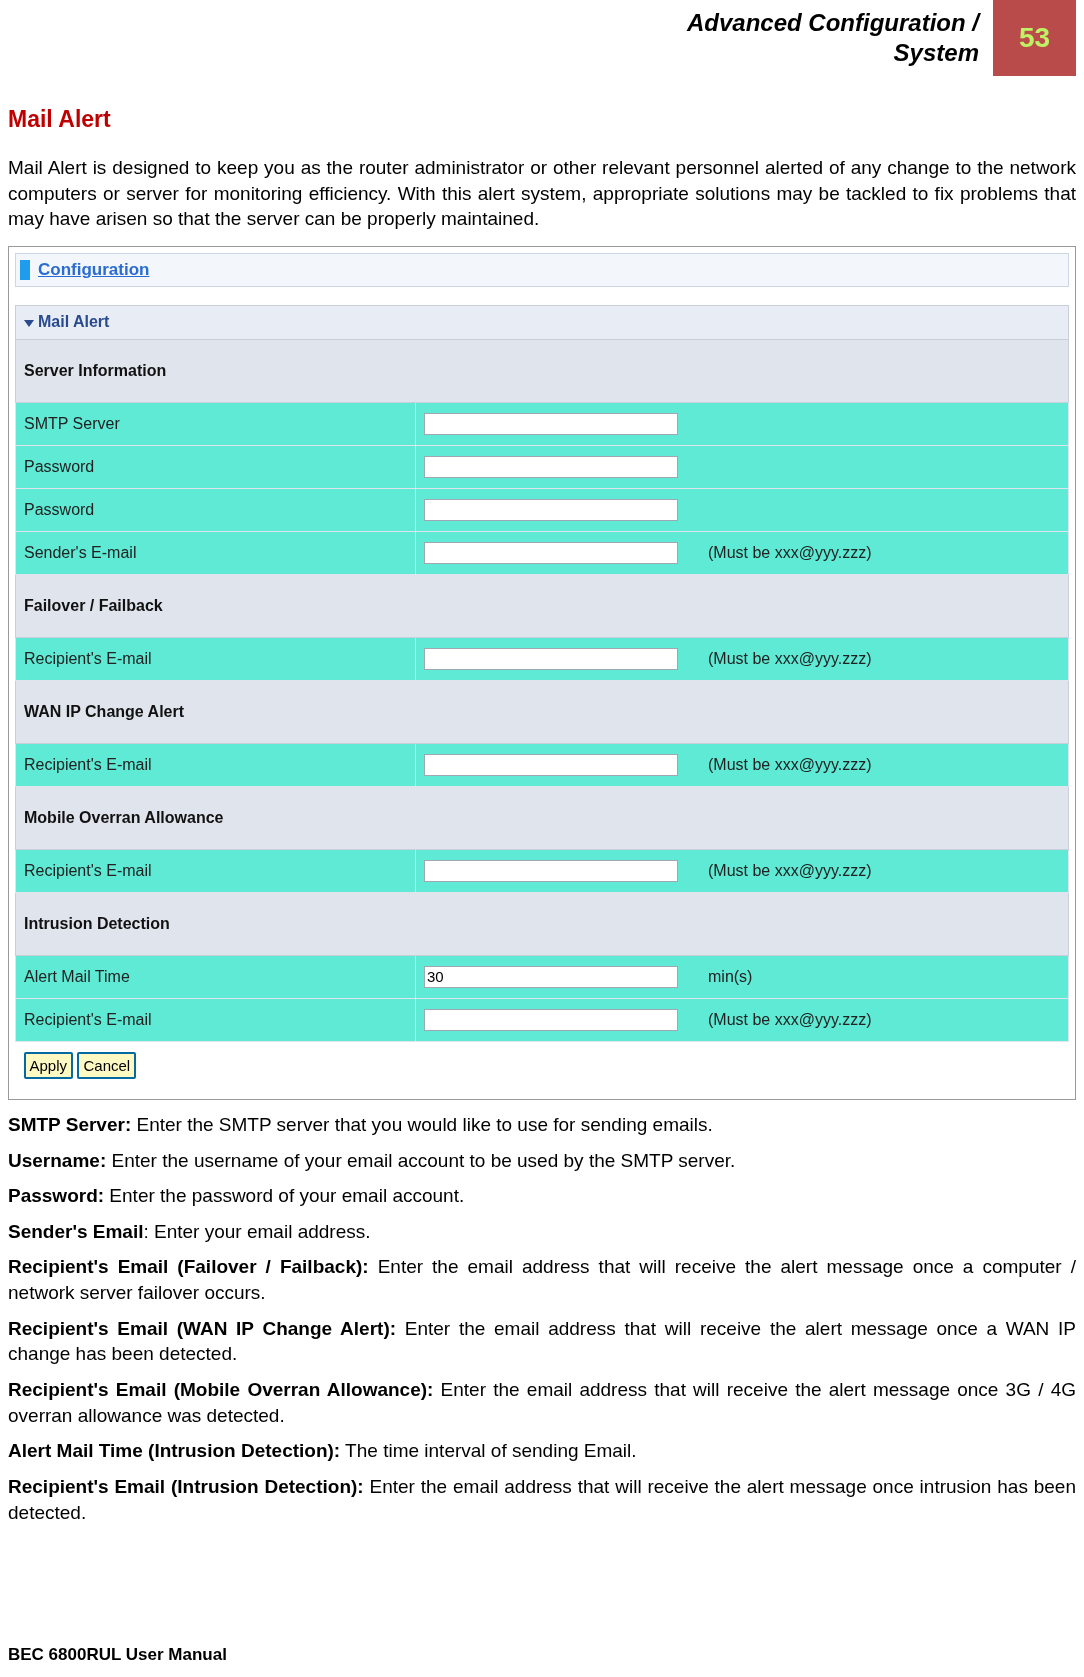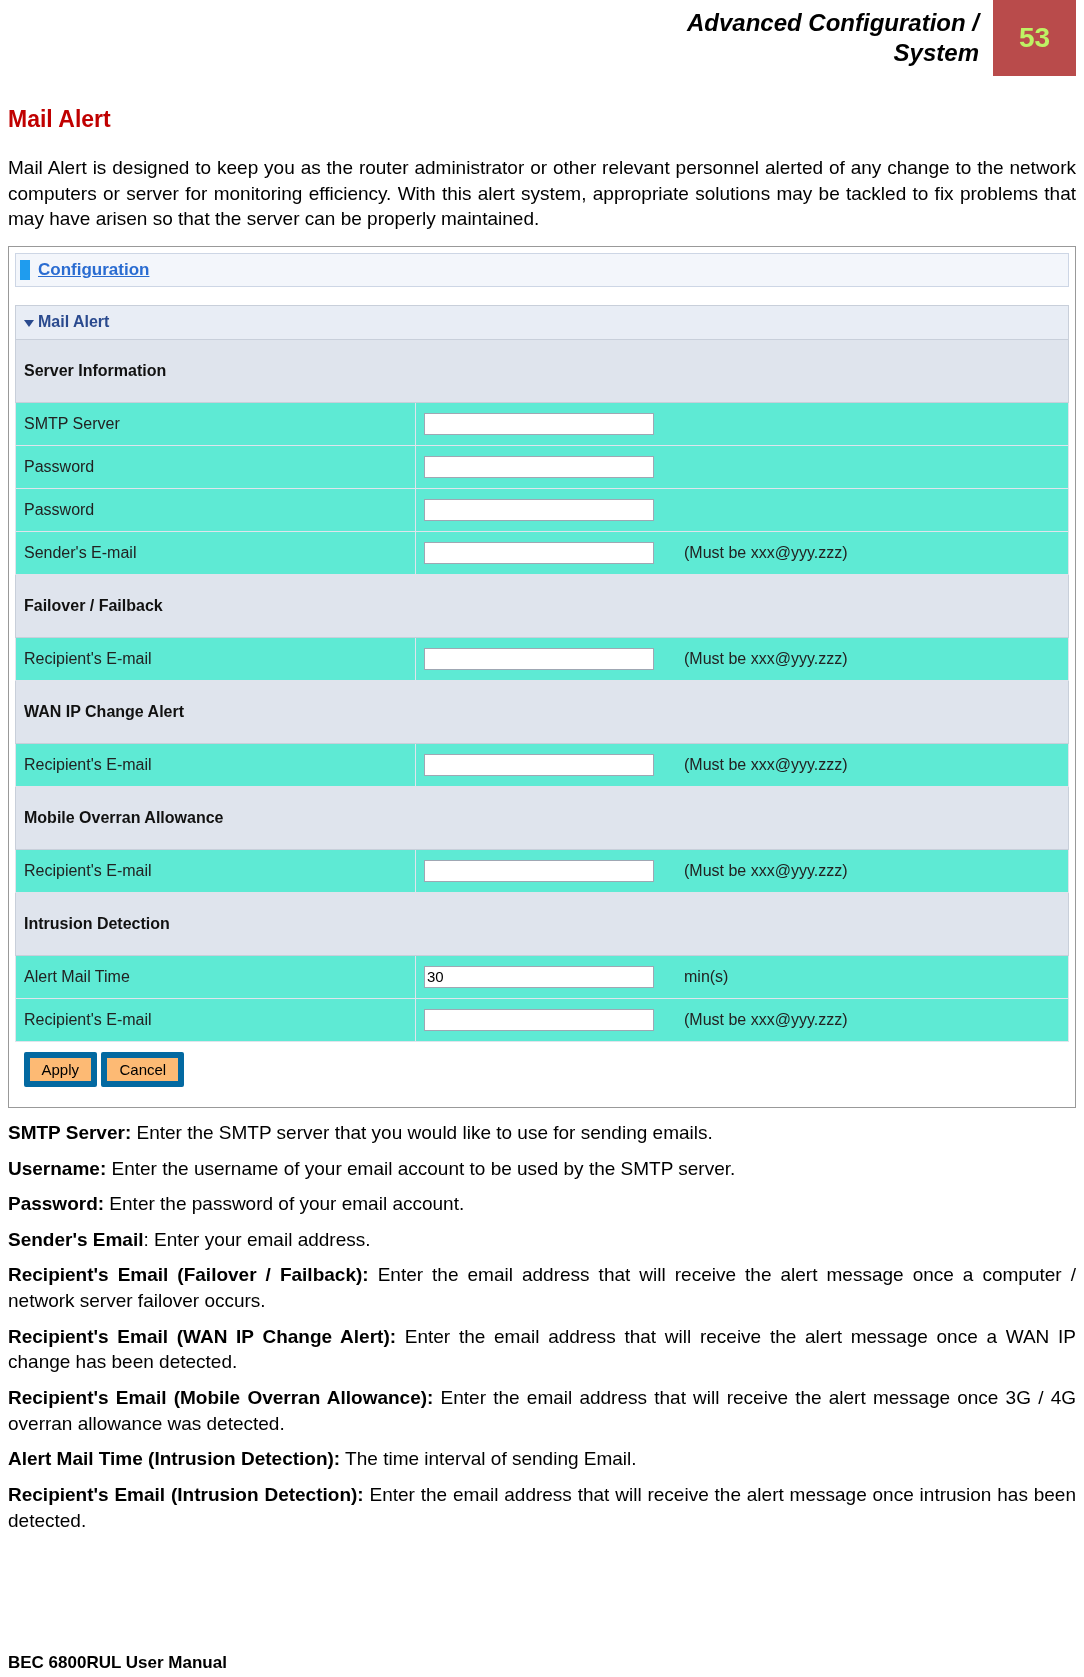--- a/index.html
+++ b/index.html
@@ -105,36 +105,36 @@
     vertical-align: middle;
   }
   .field-row td {
     background: #5eead4;
     border: 1px solid #e0e4ec;
     padding: 10px 8px;
     color: #222;
   }
   .field-row td.label-cell { width: 400px; }
   .field-row input[type="text"] {
-    width: 230px;
+    width: 254px;
     height: 22px;
     border: 1px solid #9fa7b3;
     background: #fff;
     font-size: 15px;
     padding: 0 2px;
   }
   .hint { margin-left: 30px; color: #222; }
   .button-row td {
     padding: 10px 8px;
     border: none;
   }
   .btn {
-    background: #fdba74;
-    border: 6px solid #0369a1;
-    padding: 3px 12px;
+    background: #fef9c3;
+    border: 2px solid #0369a1;
+    padding: 3px 4px;
     font-size: 15px;
     cursor: pointer;
     border-radius: 2px;
   }
   .desc-list p {
     margin: 10px 0;
     text-align: justify;
     line-height: 1.35;
   }
   .desc-list .term { font-weight: bold; }

